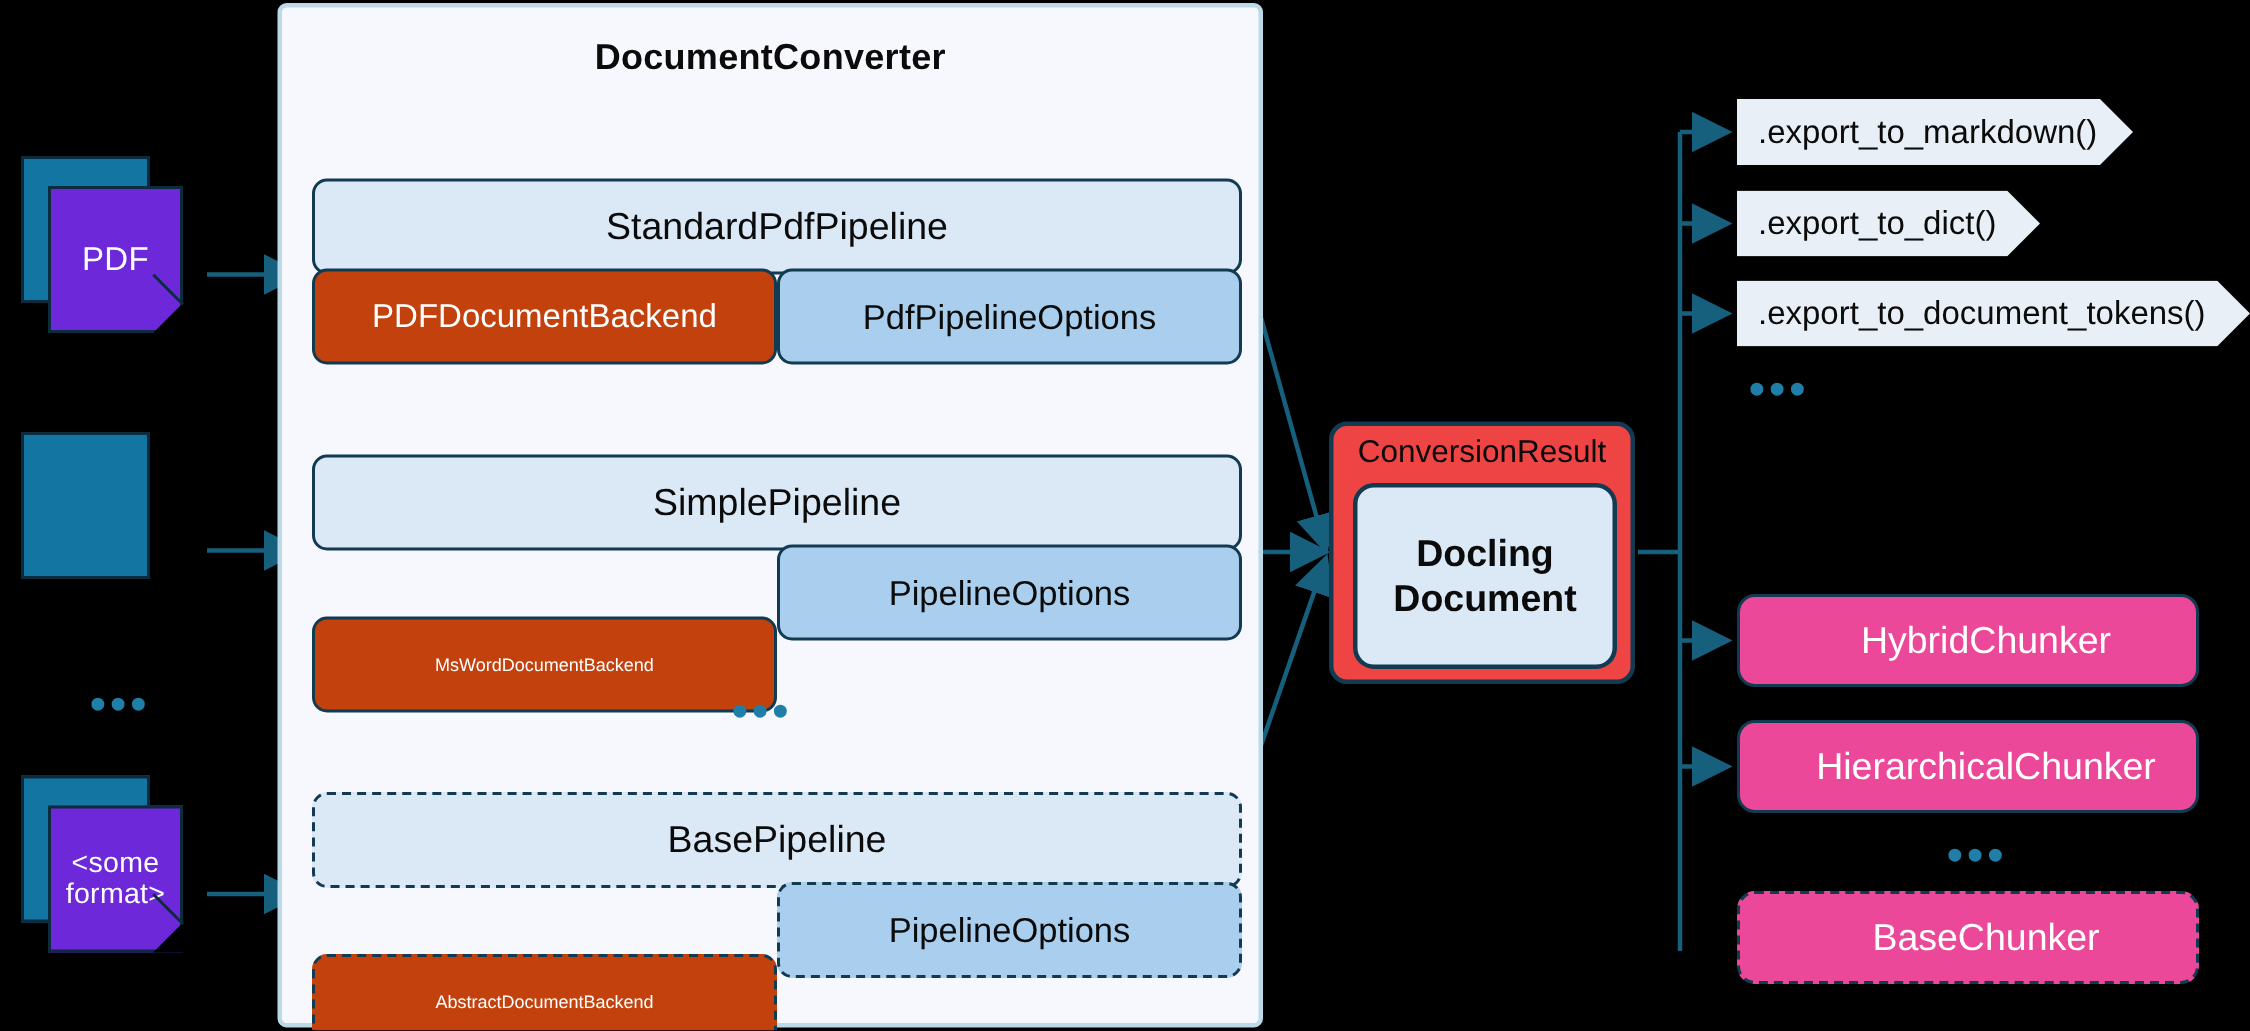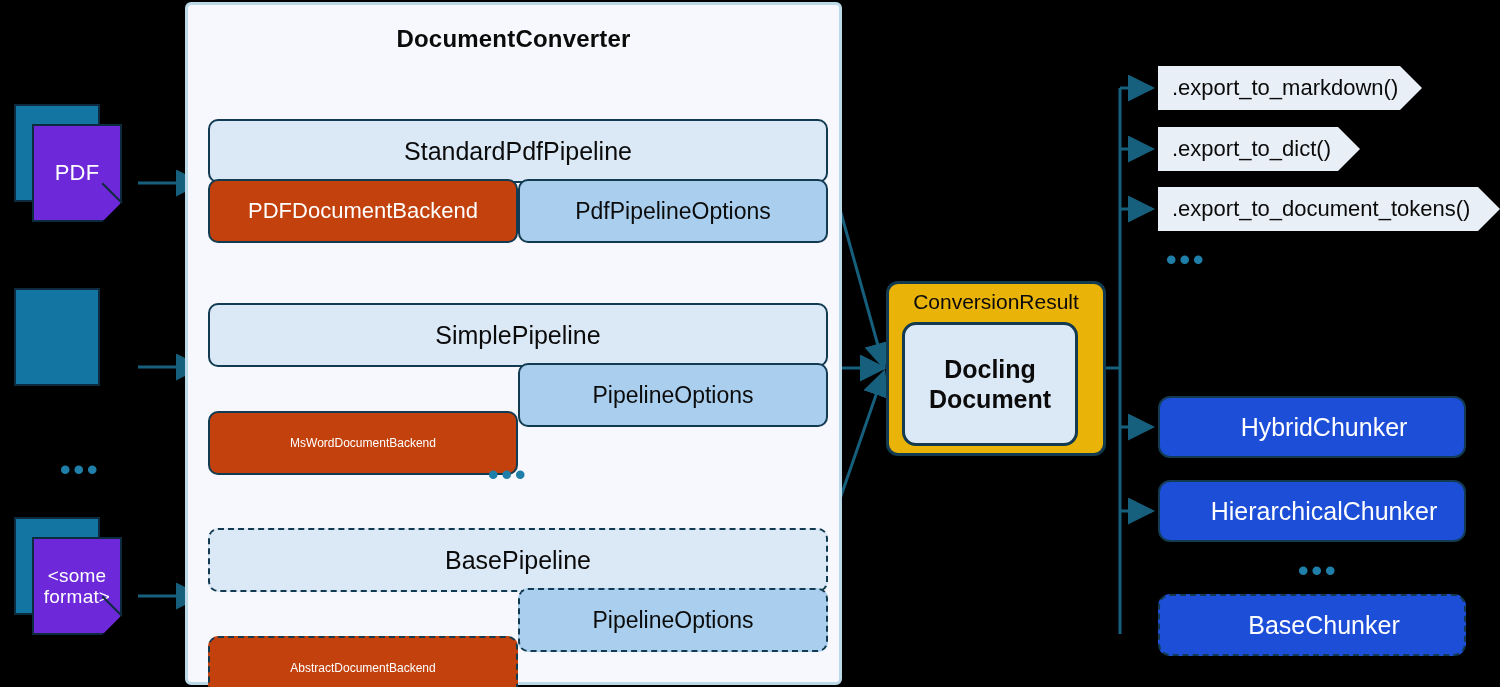--- a/index.html
+++ b/index.html
@@ -168,23 +168,23 @@
   }
   .pipeline.dashed .pipe-backend {
     border-style: dashed;
   }
 
   
   #conversion-result {
     position: absolute;
     left: 886px;
     top: 281px;
-    width: 220px;
+    width: 204px;
     height: 175px;
-    background: #eab308;
+    background: #ef4444;
     border: 3px solid #123b52;
     border-radius: 12px;
     box-sizing: border-box;
   }
   #conversion-result-label {
     position: absolute;
     left: 0; top: 6px;
     width: 100%;
     text-align: center;
     font-size: 21px;
@@ -223,21 +223,21 @@
     font-size: 22px;
     clip-path: polygon(0 0, calc(100% - 22px) 0, 100% 50%, calc(100% - 22px) 100%, 0 100%);
   }
 
   
   .chunker {
     position: absolute;
     left: 1158px;
     width: 308px;
     height: 62px;
-    background: #1d4ed8;
+    background: #ec4899;
     border: 2px solid #123b52;
     border-radius: 12px;
     box-sizing: border-box;
     display: flex;
     align-items: center;
     justify-content: center;
     color: #ffffff;
     font-size: 25px;
     padding-left: 24px;
   }

